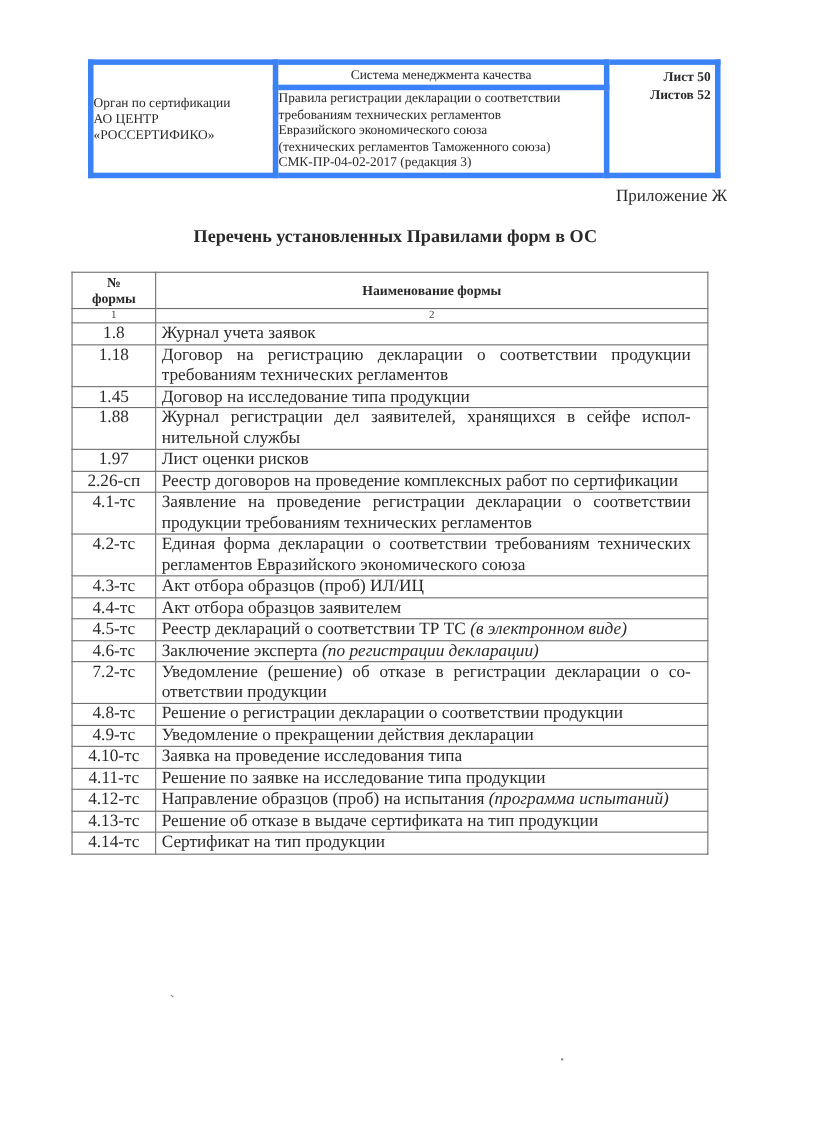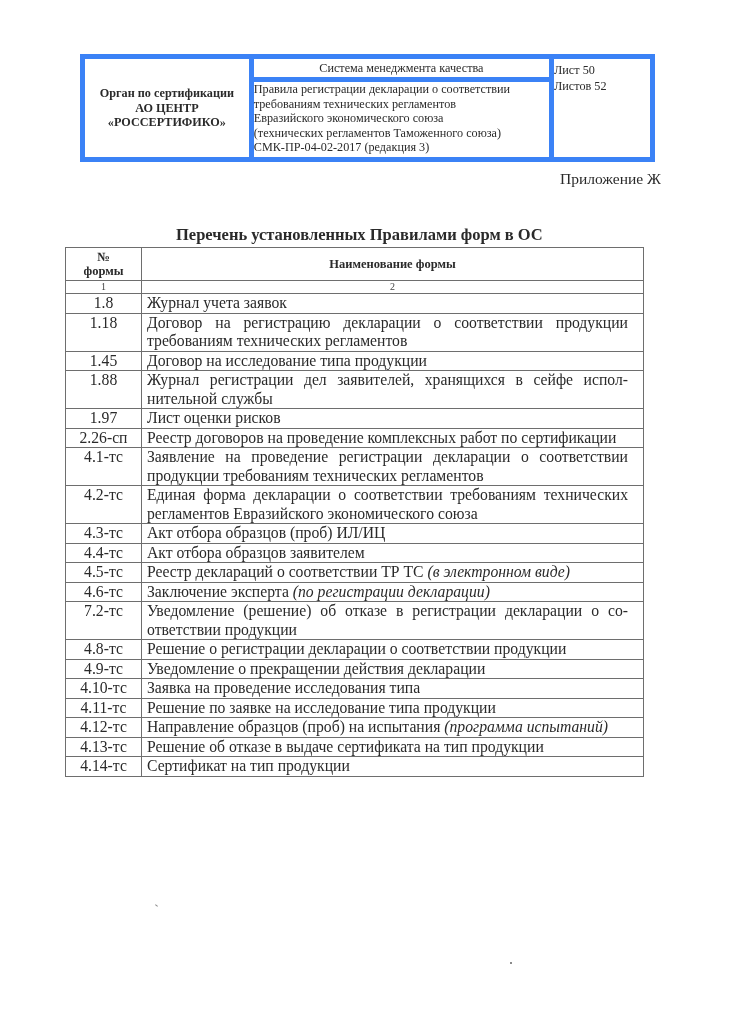--- a/index.html
+++ b/index.html
@@ -25,51 +25,50 @@
       font-size: 12.2px;
       line-height: 14.6px;
     }
     .header-table td {
       border: 5px solid #3b82f6;
       padding: 0;
       vertical-align: middle;
     }
     .hdr-org {
       width: 168px;
-      text-align: center;
-      font-weight: bold;
     }
     .hdr-system {
       width: 315px;
       text-align: center;
       height: 18px;
     }
     .hdr-rules {
       text-align: left;
       padding-bottom: 2px !important;
     }
     .hdr-sheet {
       width: 97px;
+      text-align: right;
       vertical-align: top !important;
       padding: 3px 4px 0 0 !important;
+      font-weight: bold;
     }
     .hdr-sheet div { line-height: 16px; }
     .appendix {
       position: absolute;
       top: 170px;
       right: 82px;
       font-size: 15.5px;
     }
     .title {
       position: absolute;
       top: 205px;
       left: 176px;
       font-size: 16.5px;
       font-weight: bold;
-      margin-top: 20px;
     }
     .forms-table {
       position: absolute;
       left: 65px;
       top: 247px;
       width: 579px;
       border-collapse: collapse;
       font-size: 15.7px;
       line-height: 18.5px;
     }

